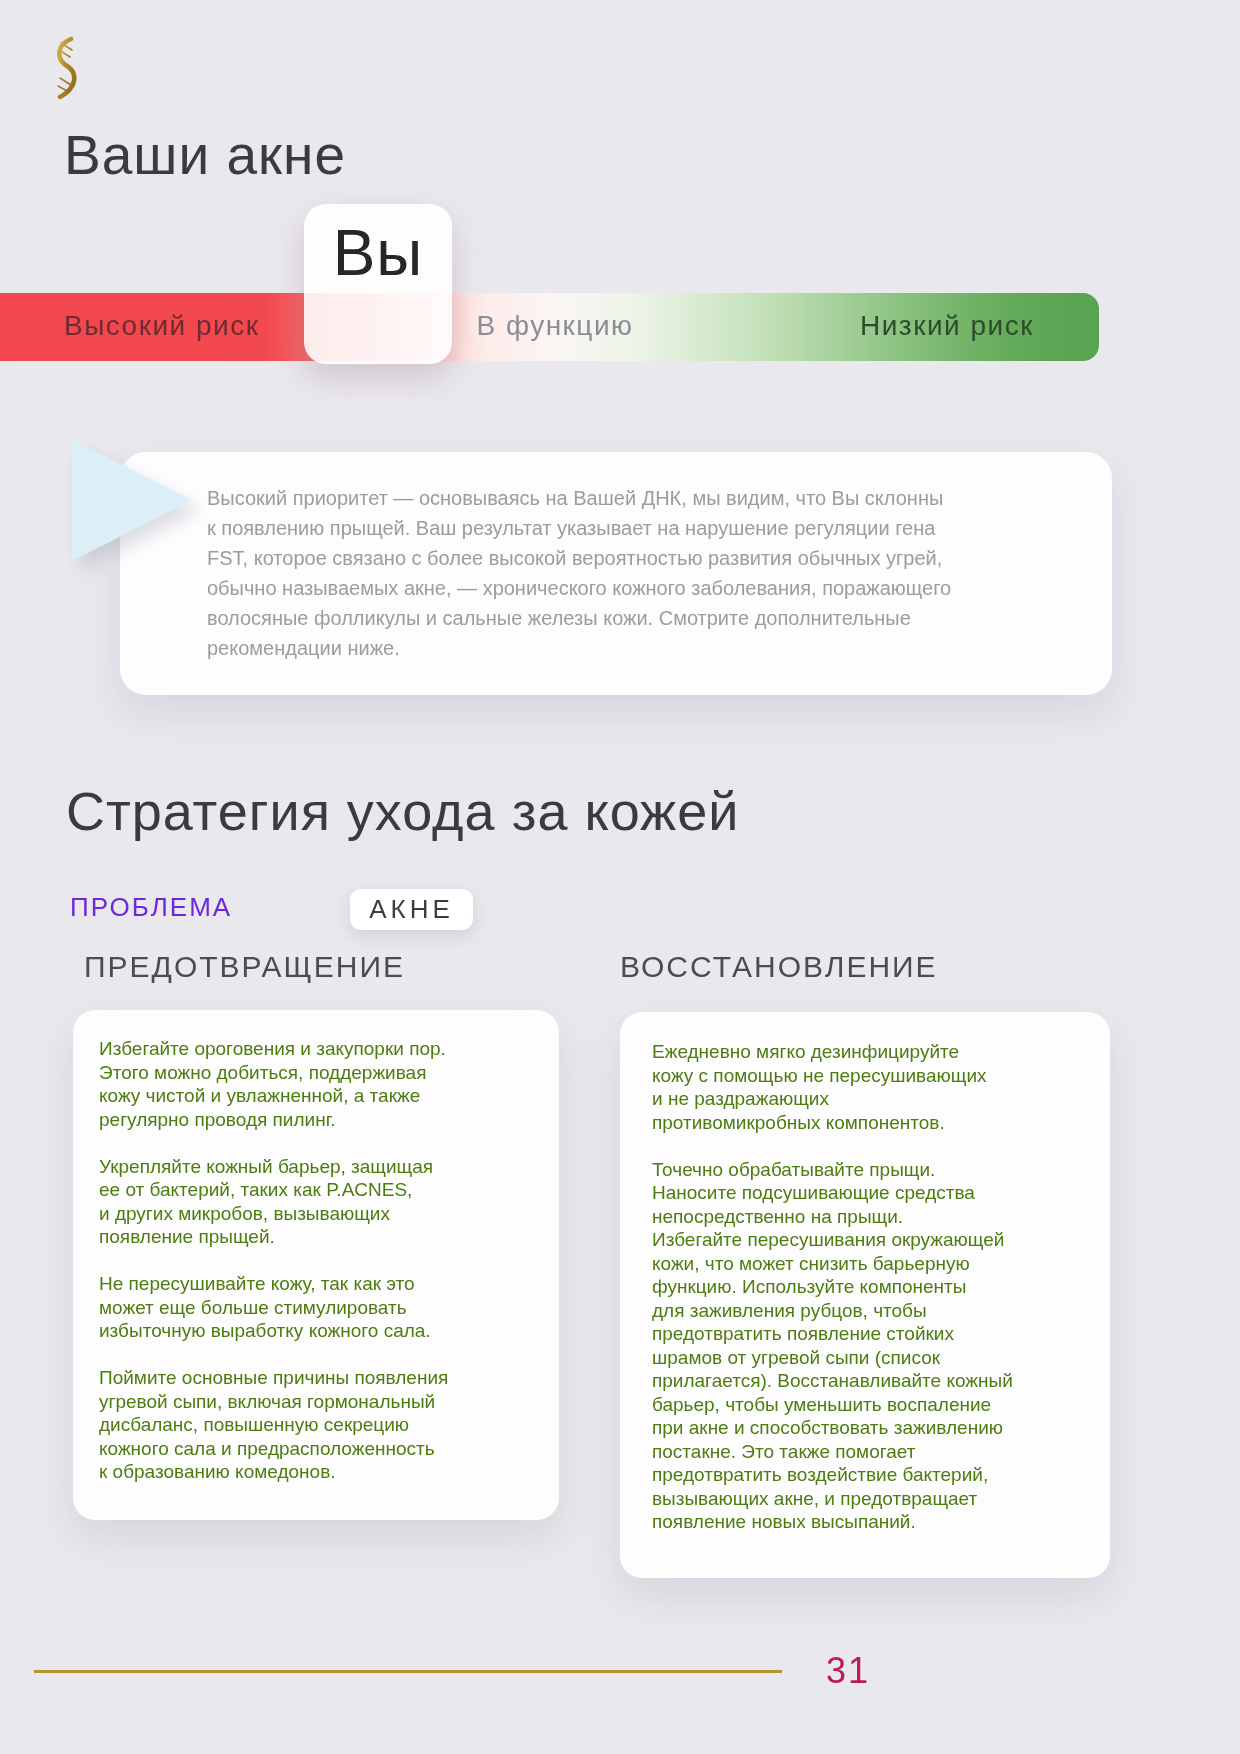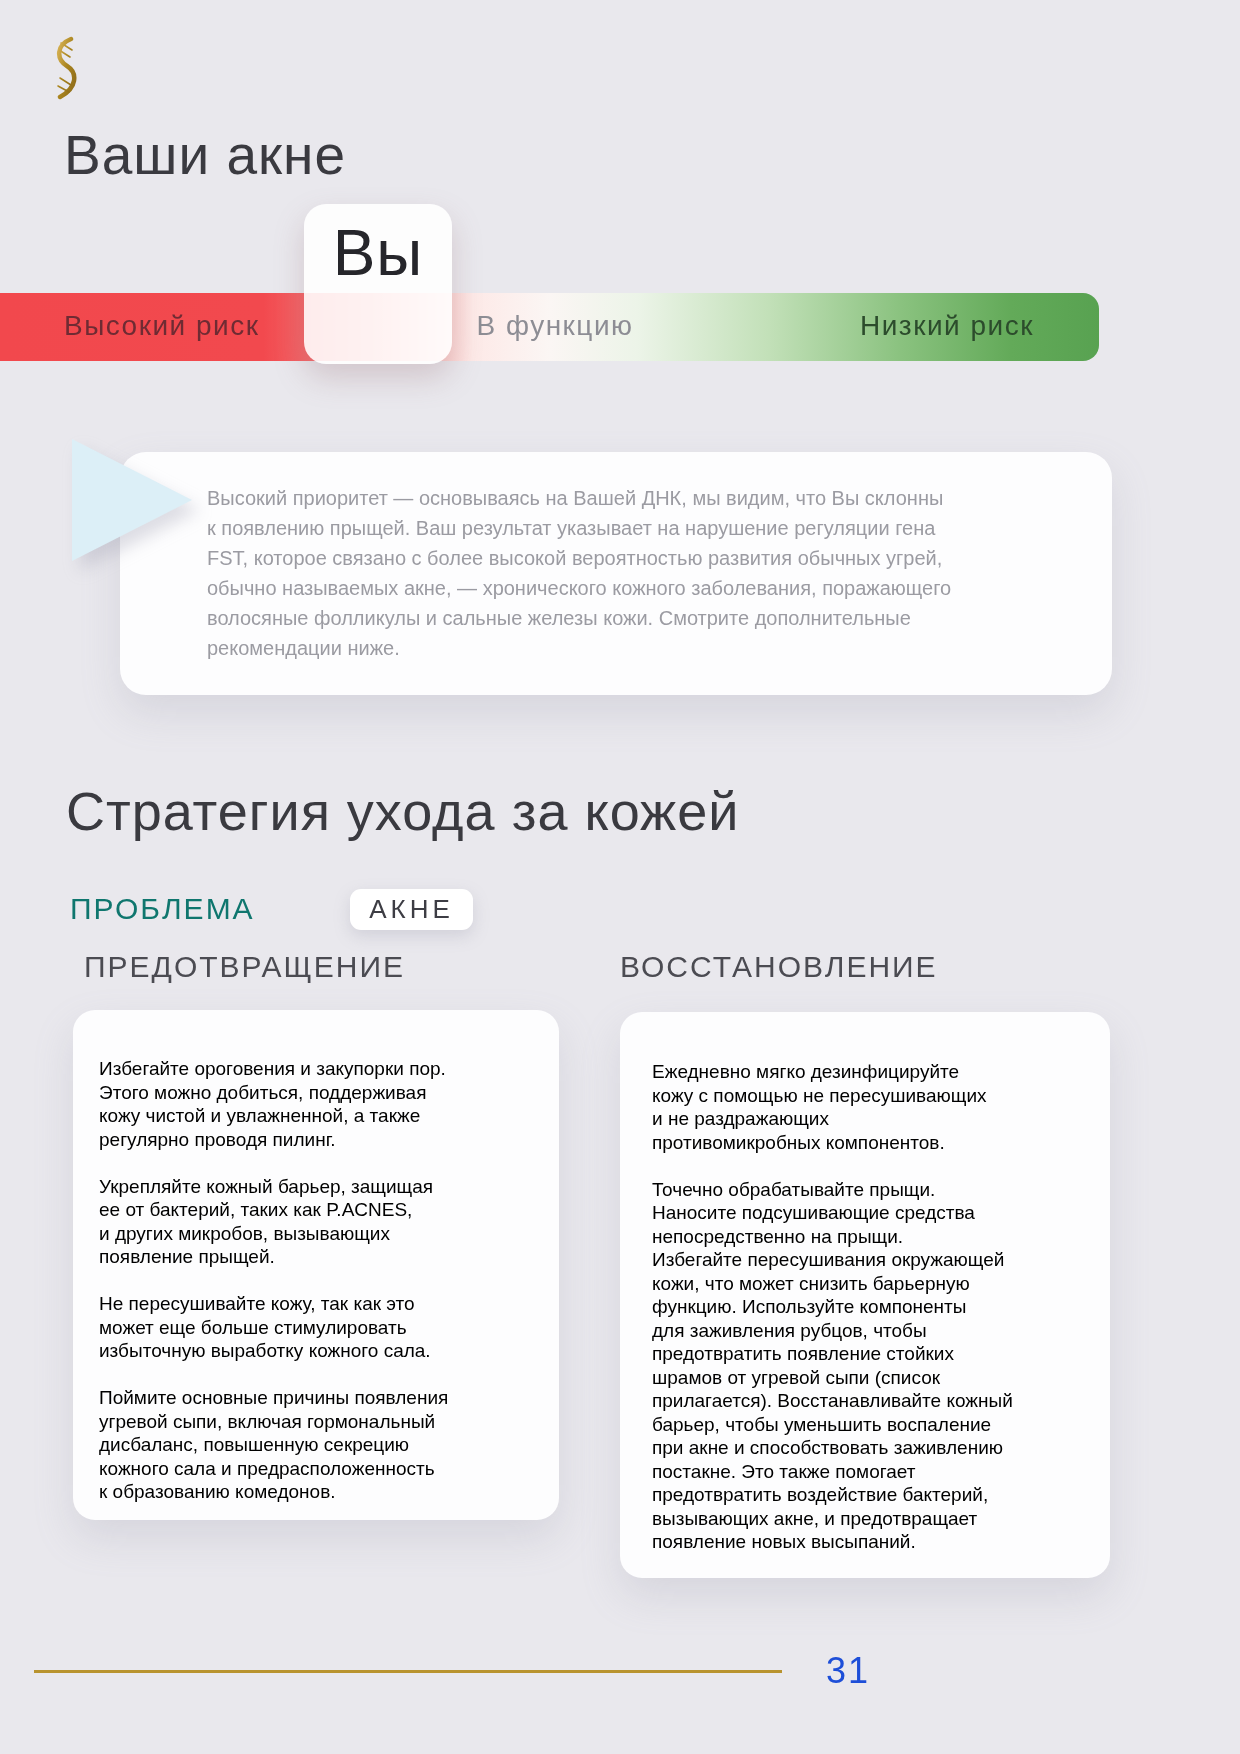--- a/index.html
+++ b/index.html
@@ -58,48 +58,48 @@
     border-top:61px solid transparent;border-bottom:61px solid transparent;
     border-left:120px solid #dceff7;
     filter:drop-shadow(8px 10px 8px rgba(150,150,170,0.30));
   }
 
   
   .section-title{
     left:66px;top:782px;font-size:54px;font-weight:100;line-height:58px;
     color:#3a3a40;letter-spacing:1px;
   }
-  .problem-label{left:70px;top:892px;font-size:30px;font-weight:300;letter-spacing:2px;color:#0f766e;}
+  .problem-label{left:70px;top:892px;font-size:26px;font-weight:300;letter-spacing:2px;color:#6d28d9;}
   .problem-badge{
     left:350px;top:889px;width:123px;height:41px;background:#fff;border-radius:11px;
     box-shadow:0 6px 16px rgba(140,140,160,0.25);
     display:flex;align-items:center;justify-content:center;
   }
   .problem-badge-text{font-size:26px;font-weight:300;letter-spacing:4px;color:#3d3d44;}
 
   .col-heading{top:950px;font-size:30px;font-weight:300;letter-spacing:2px;color:#4b4b52;}
   .col-heading.left{left:84px;}
   .col-heading.right{left:620px;}
 
   .strategy-card{
     background:#fdfdfe;border-radius:22px;
     box-shadow:0 18px 40px rgba(140,140,160,0.20);
   }
   .strategy-card.left{left:73px;top:1010px;width:486px;height:510px;}
   .strategy-card.right{left:620px;top:1012px;width:490px;height:566px;}
   .card-text{
-    font-size:19px;line-height:23.5px;font-weight:300;color:#000000;
-    white-space:pre-line;position:absolute;margin-top:20px;
+    font-size:19px;line-height:23.5px;font-weight:300;color:#4d7c0f;
+    white-space:pre-line;position:absolute;
   }
   .strategy-card.left .card-text{left:26px;top:27px;width:430px;}
   .strategy-card.right .card-text{left:32px;top:28px;width:430px;}
 
   
   .footer-rule{left:34px;top:1670px;width:748px;height:3px;background:#b8932f;}
-  .page-number{left:826px;top:1650px;font-size:36px;font-weight:200;color:#1d4ed8;letter-spacing:2px;}
+  .page-number{left:826px;top:1650px;font-size:36px;font-weight:200;color:#be185d;letter-spacing:2px;}
 </style>
 </head>
 <body>
 
 <div class="page">
 
   <div class="abs logo">
     <svg width="30" height="64" viewBox="0 0 30 64">
       <defs>
         <linearGradient id="gold" x1="0" y1="0" x2="1" y2="1">

